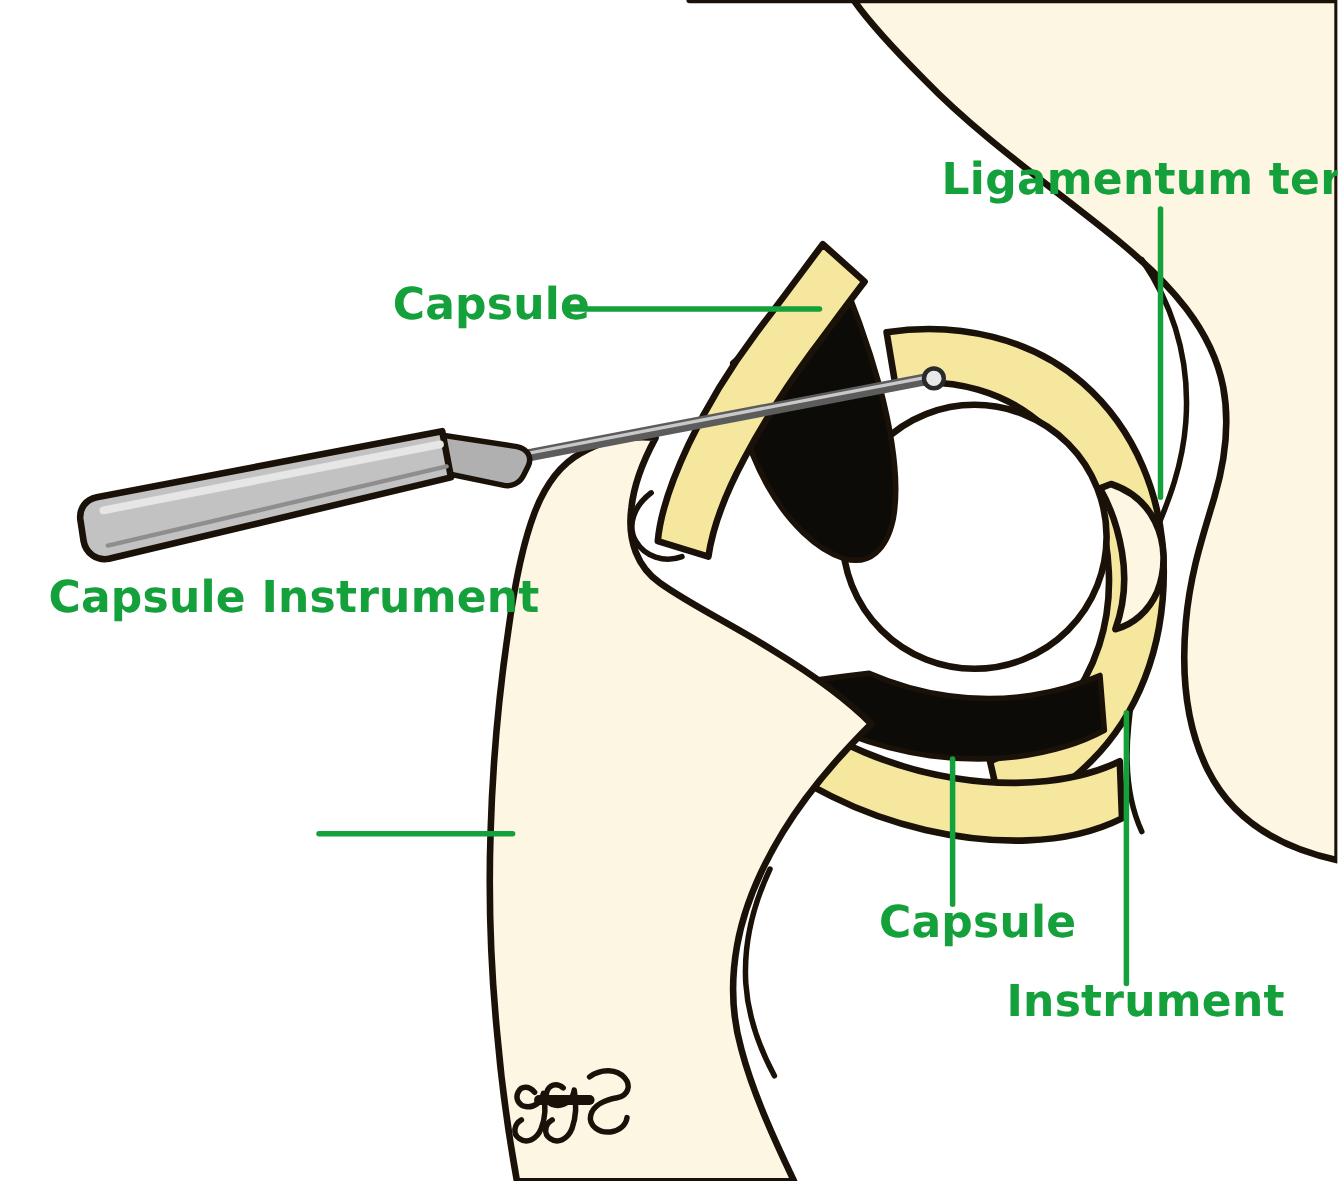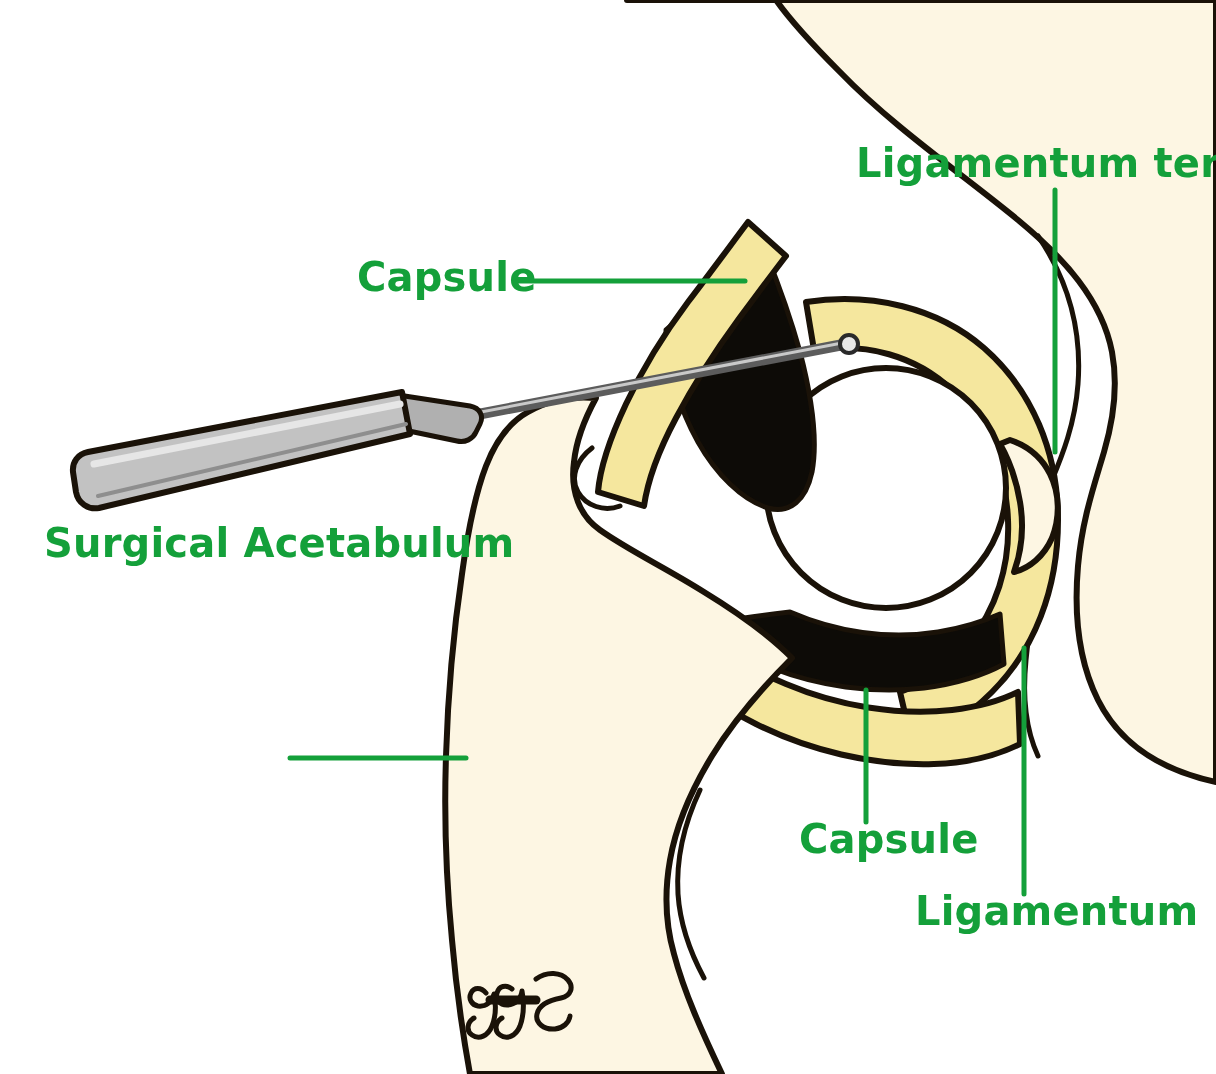--- a/index.html
+++ b/index.html
@@ -206,20 +206,20 @@
                C 563,1028 569,1023 570,1016"></path>
       <path d="M 490,1000 L 536,1000" stroke-width="9"></path>
     </g>
 
   </svg>
 
   <div class="label" id="label-ligamentum-teres">Ligamentum teres</div>
 
   <div class="label" id="label-capsule-upper">Capsule</div>
 
-  <div class="label" id="label-surgical-instrument">Surgical Acetabulum</div>
+  <div class="label" id="label-surgical-instrument">Capsule Instrument</div>
 
 
   <div class="label" id="label-capsule-lower">Capsule</div>
 
-  <div class="label" id="label-acetabulum">Ligamentum</div>
+  <div class="label" id="label-acetabulum">Instrument</div>
 
 </div>
 
 </body></html>

